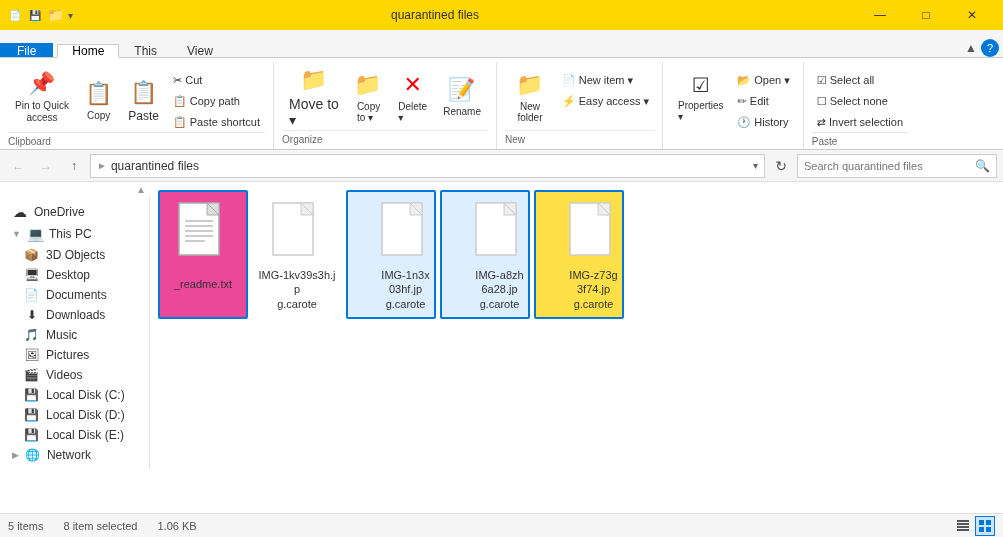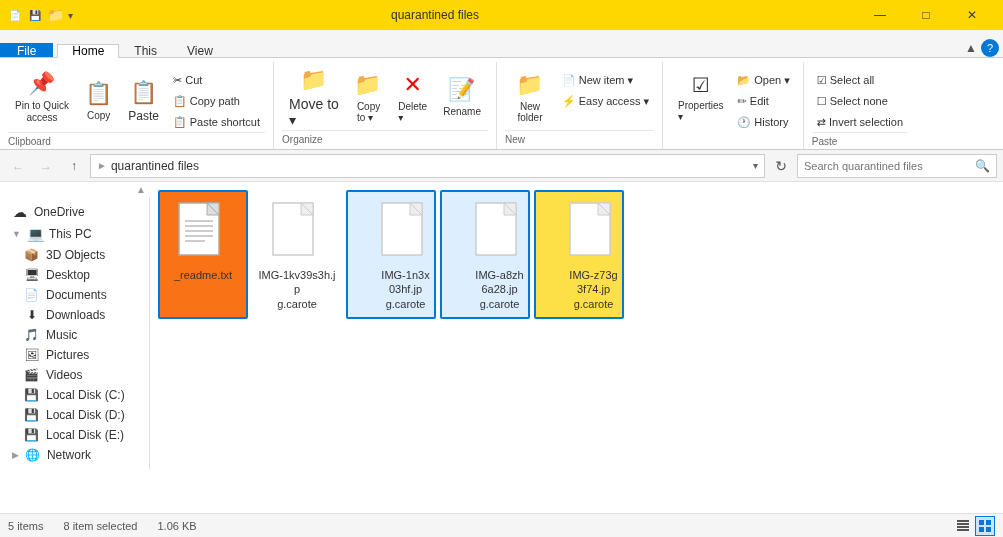--- a/index.html
+++ b/index.html
@@ -210,22 +210,23 @@
       width: 90px;
       display: flex;
       flex-direction: column;
       align-items: center;
       padding: 6px 4px;
       cursor: pointer;
       border: 2px solid transparent;
       border-radius: 2px;
     }
     .file-item.selected {
-      background: #f97316;
+      background: #ec4899;
       border-color: #0078d7;
+      gap: 9px;
     }
     .file-item.selected-multi {
       background: #ddeeff;
       border-color: #0078d7;
       padding-left: 33px;
     }
     .file-icon { width: 60px; height: 70px; display: flex; align-items: center; justify-content: center; position: relative; }
     .file-name { font-size: 11px; text-align: center; color: #333; word-break: break-all; line-height: 1.3; }
 
     

